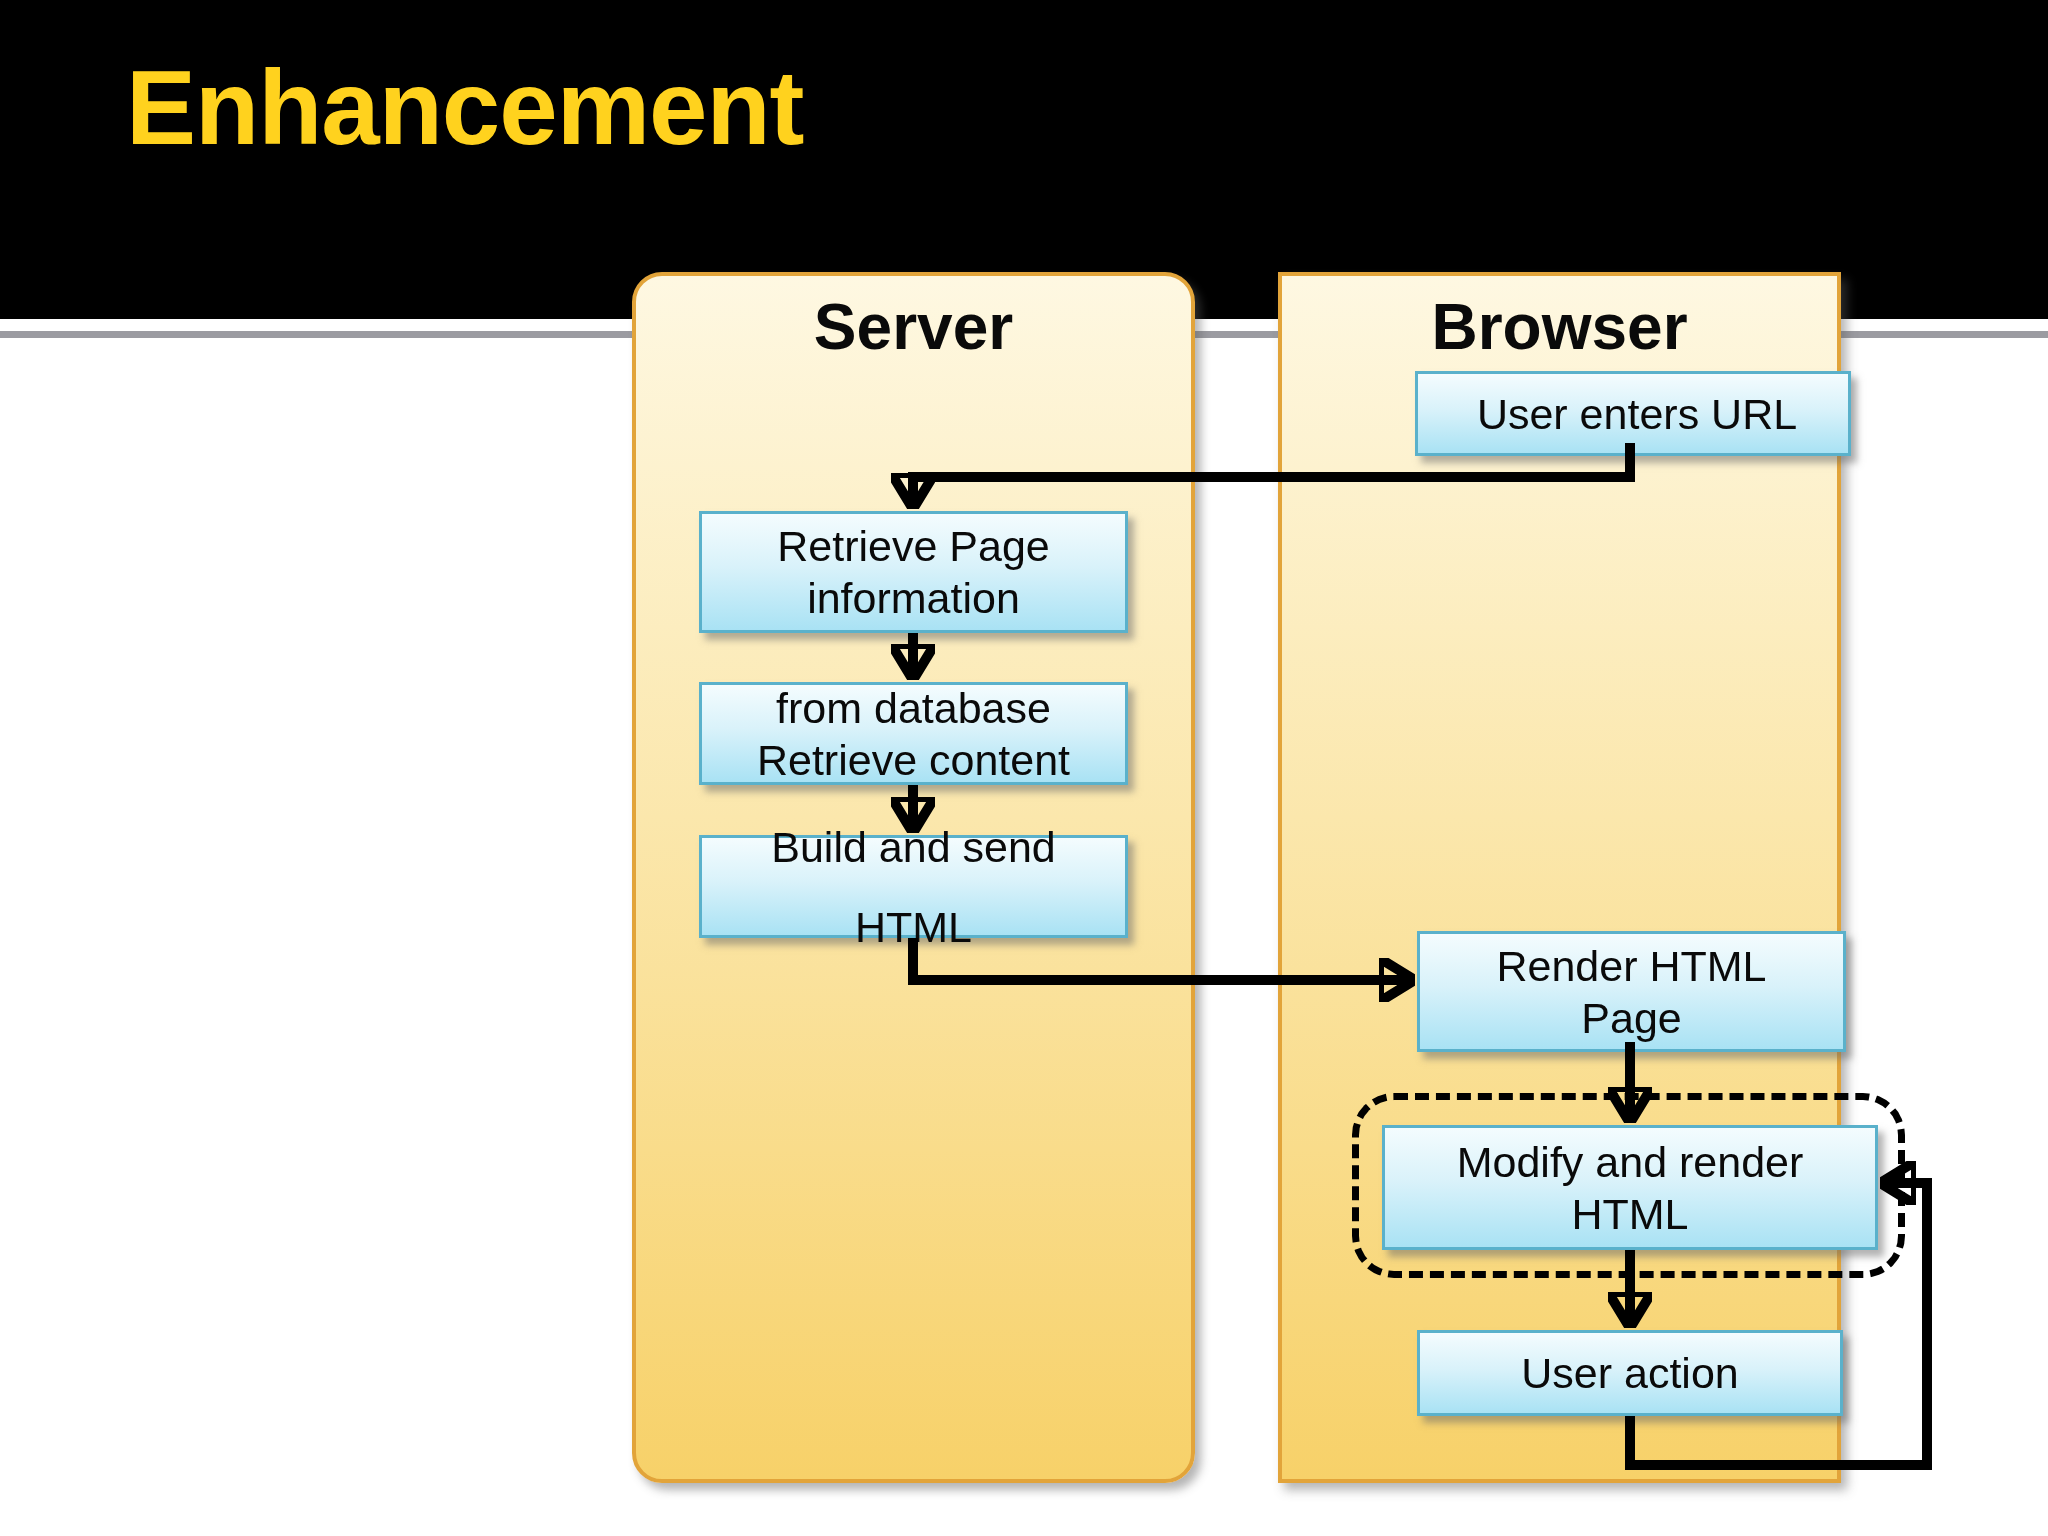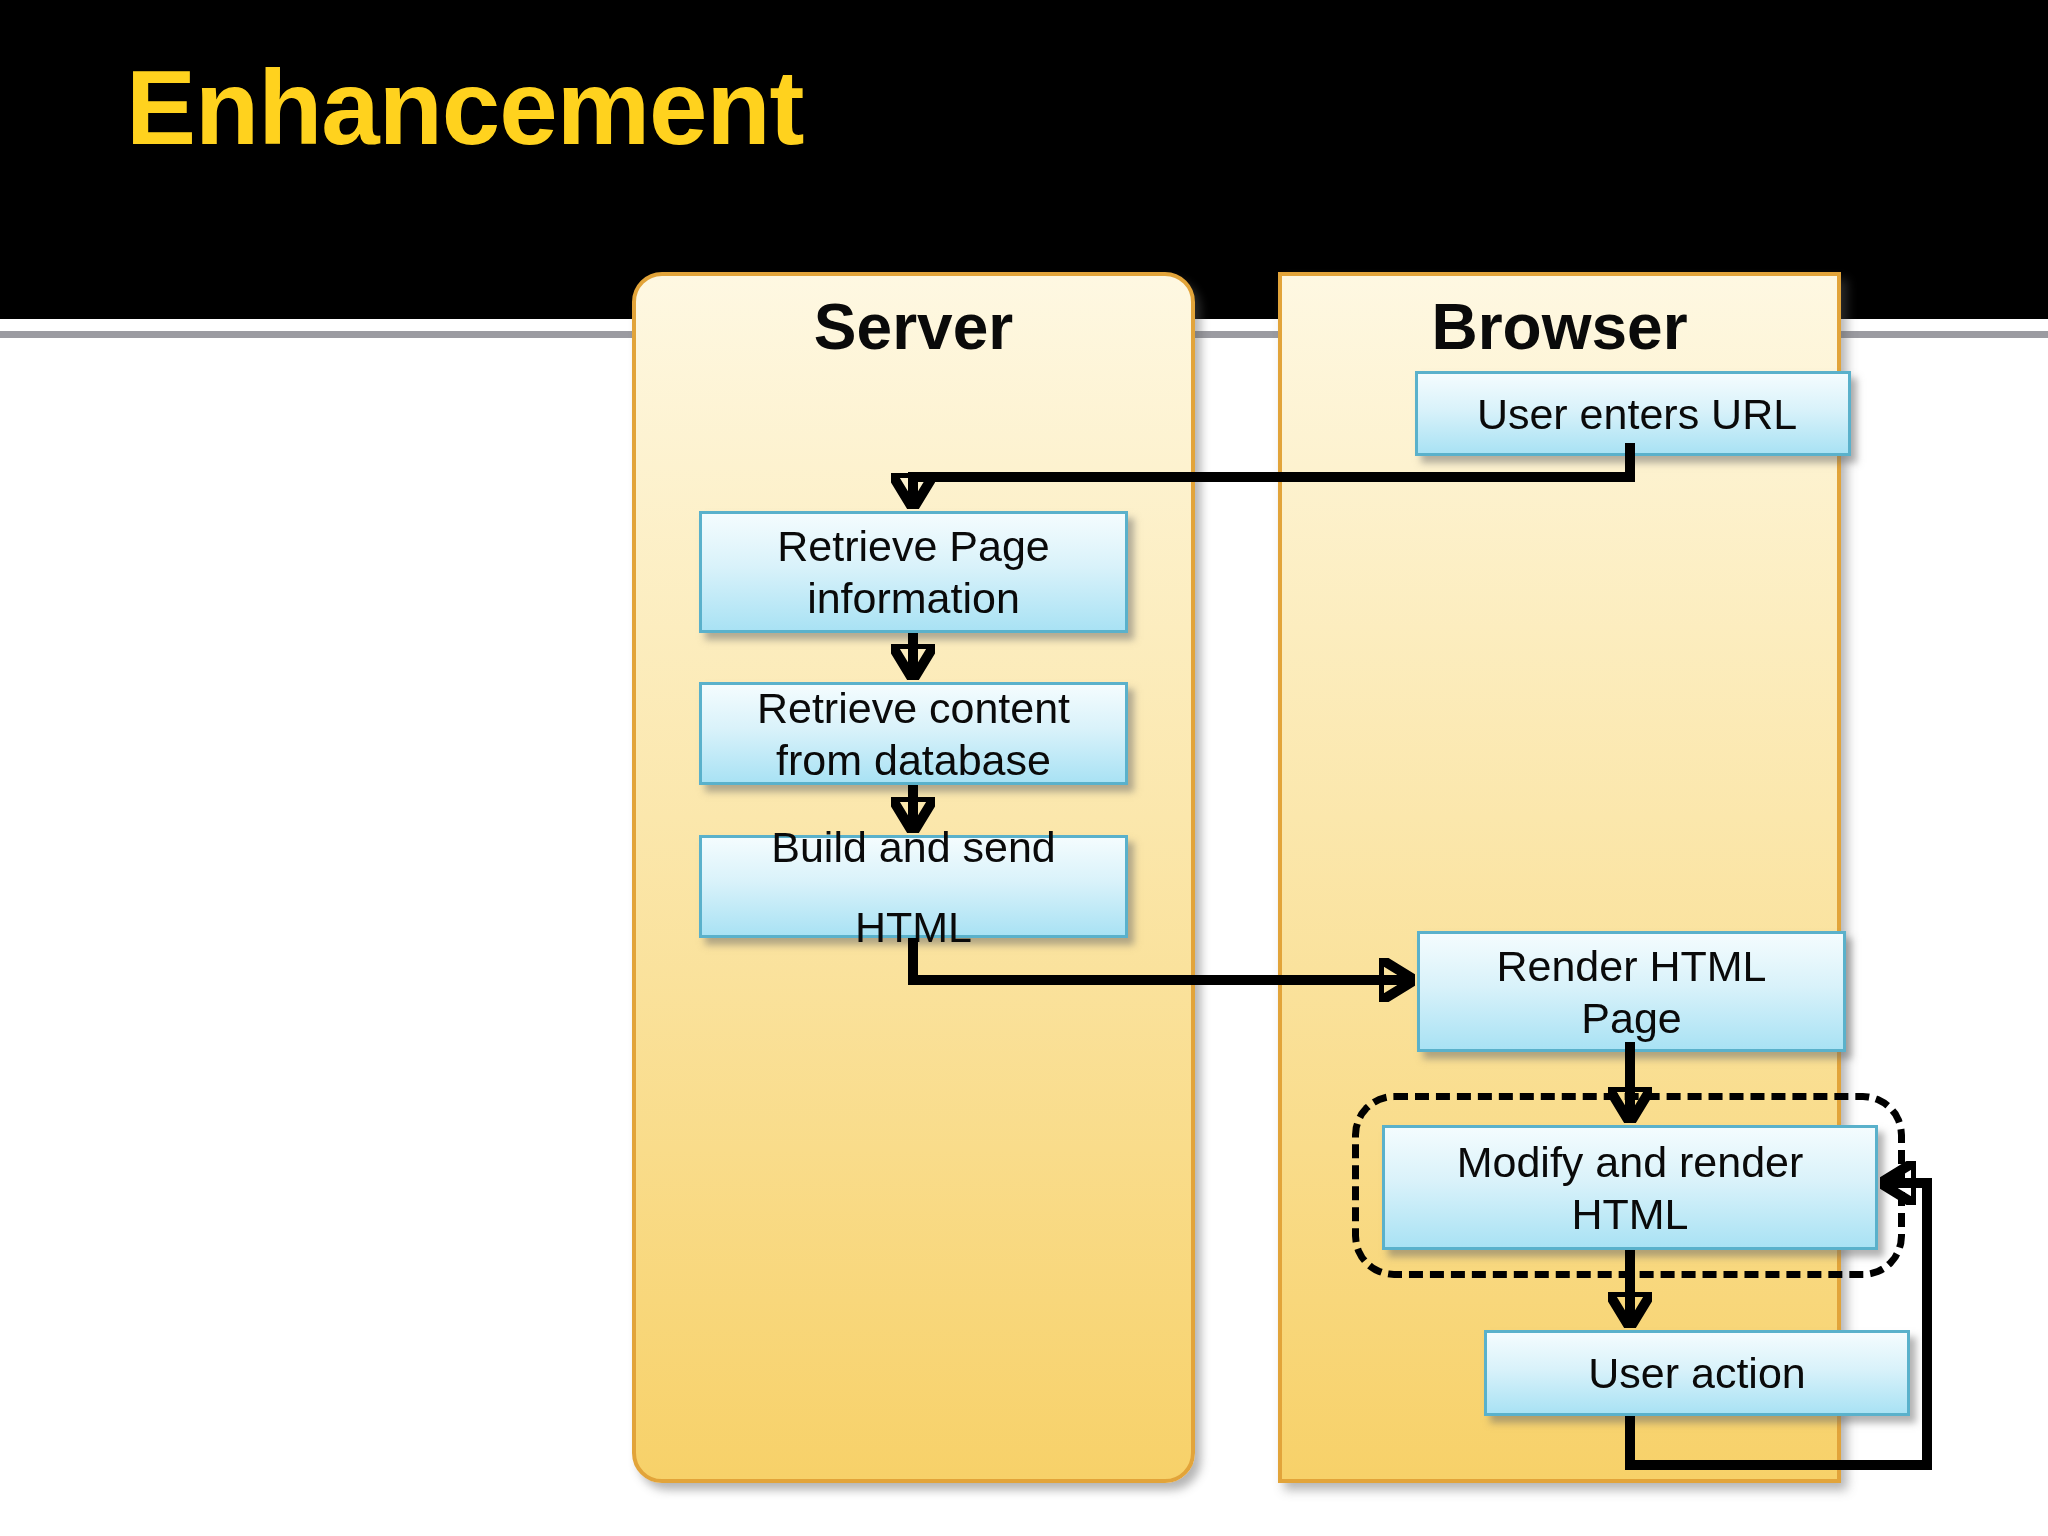--- a/index.html
+++ b/index.html
@@ -58,21 +58,21 @@
     display:flex;flex-direction:column;align-items:center;justify-content:center;
     text-align:center;color:#0a0a0a;
     font-size:43px;line-height:52px;
   }
   .b-user-enters-url    {left:1415px;top:371px; width:422px;height:79px;padding-left:8px;}
   .b-retrieve-page-info {left:699px; top:511px; width:423px;height:116px;}
   .b-retrieve-content   {left:699px; top:682px; width:423px;height:97px;}
   .b-build-send-html    {left:699px; top:835px; width:423px;height:97px;gap:28px;}
   .b-render-html-page   {left:1417px;top:921px; width:423px;height:115px;margin-top:10px;}
   .b-modify-render-html {left:1382px;top:1125px;width:490px;height:119px;}
-  .b-user-action        {left:1484px;top:1330px;width:420px;height:80px;}
+  .b-user-action        {left:1417px;top:1330px;width:420px;height:80px;}
   
   .arrow-layer{
     position:absolute;left:0;top:0;width:2048px;height:1536px;
     z-index:6;pointer-events:none;
   }
   .arrow-layer path{
     stroke:#000000;stroke-width:10;fill:none;
     stroke-linejoin:miter;stroke-linecap:butt;
   }
 </style>
@@ -94,22 +94,22 @@
   <div class="panel-title">Browser</div>
 </div>
 
 <div class="dashed-region"></div>
 
 <div class="flow-box b-retrieve-page-info">
   <span>Retrieve Page</span>
   <span>information</span>
 </div>
 <div class="flow-box b-retrieve-content">
+  <span>from database</span>
   <span>Retrieve content</span>
-  <span>from database</span>
 </div>
 <div class="flow-box b-build-send-html">
   <span>Build and send</span>
   <span>HTML</span>
 </div>
 
 <div class="flow-box b-user-enters-url">
   <span>User enters URL</span>
 </div>
 <div class="flow-box b-render-html-page">

